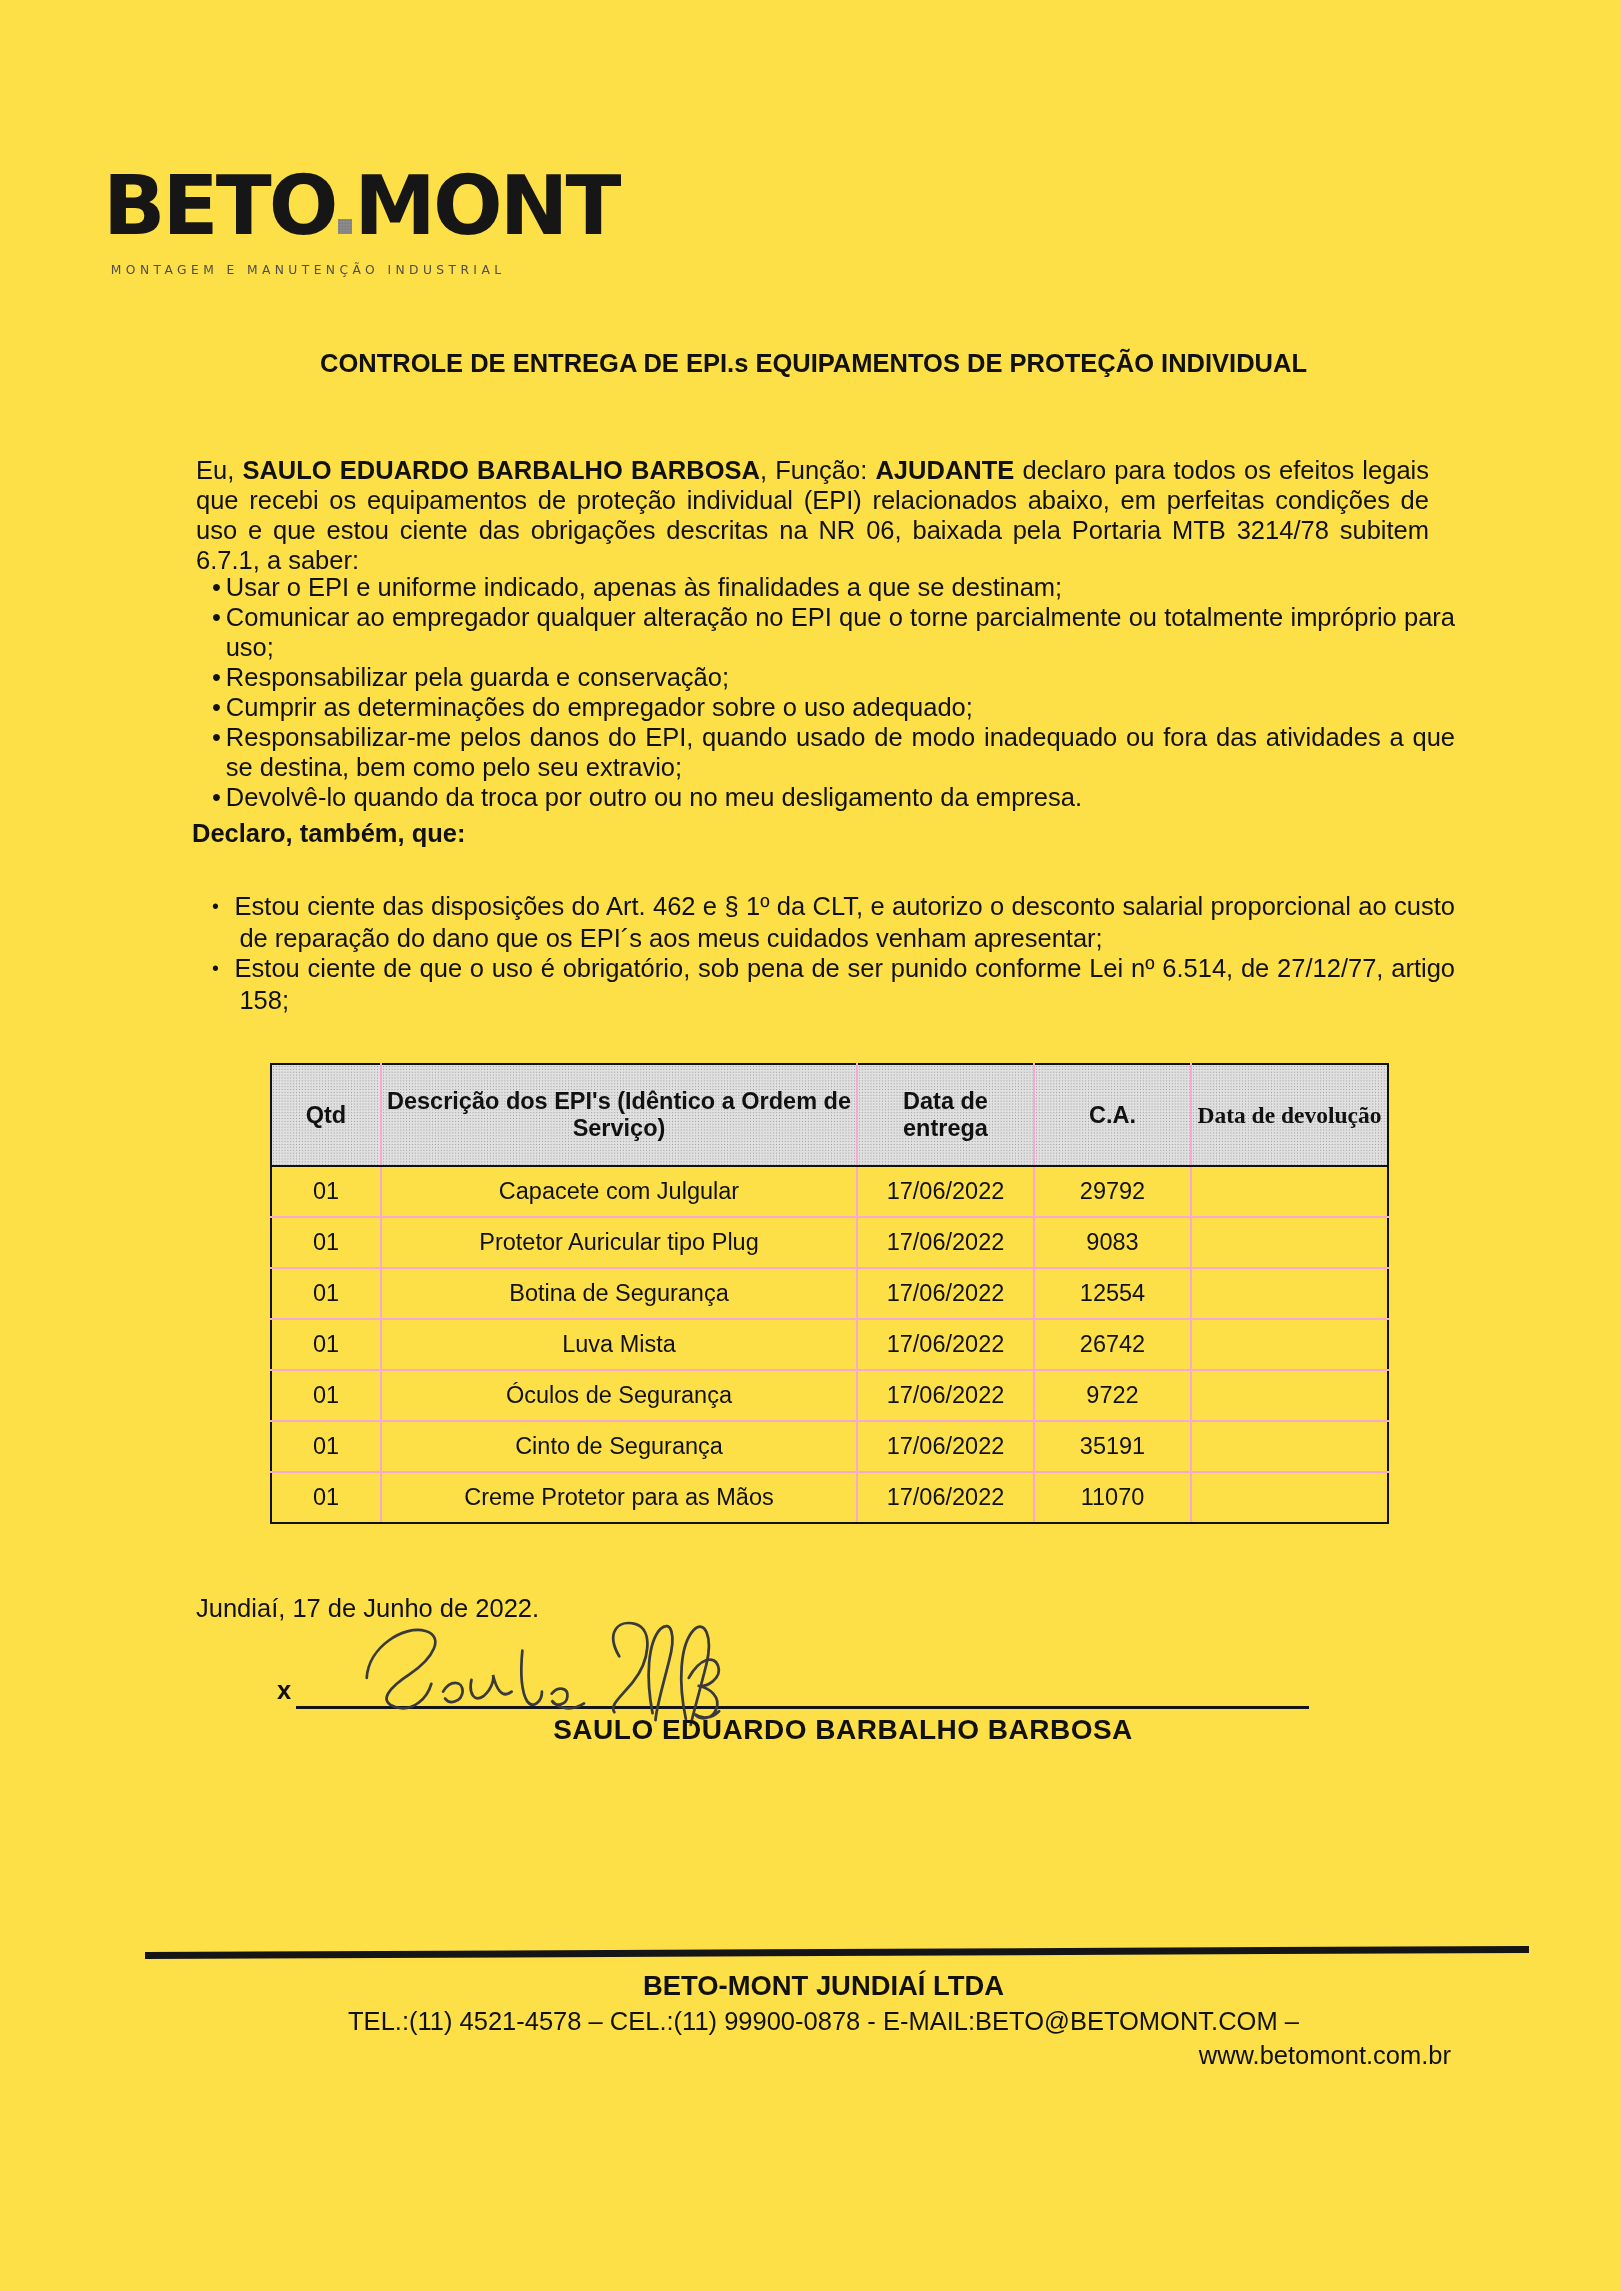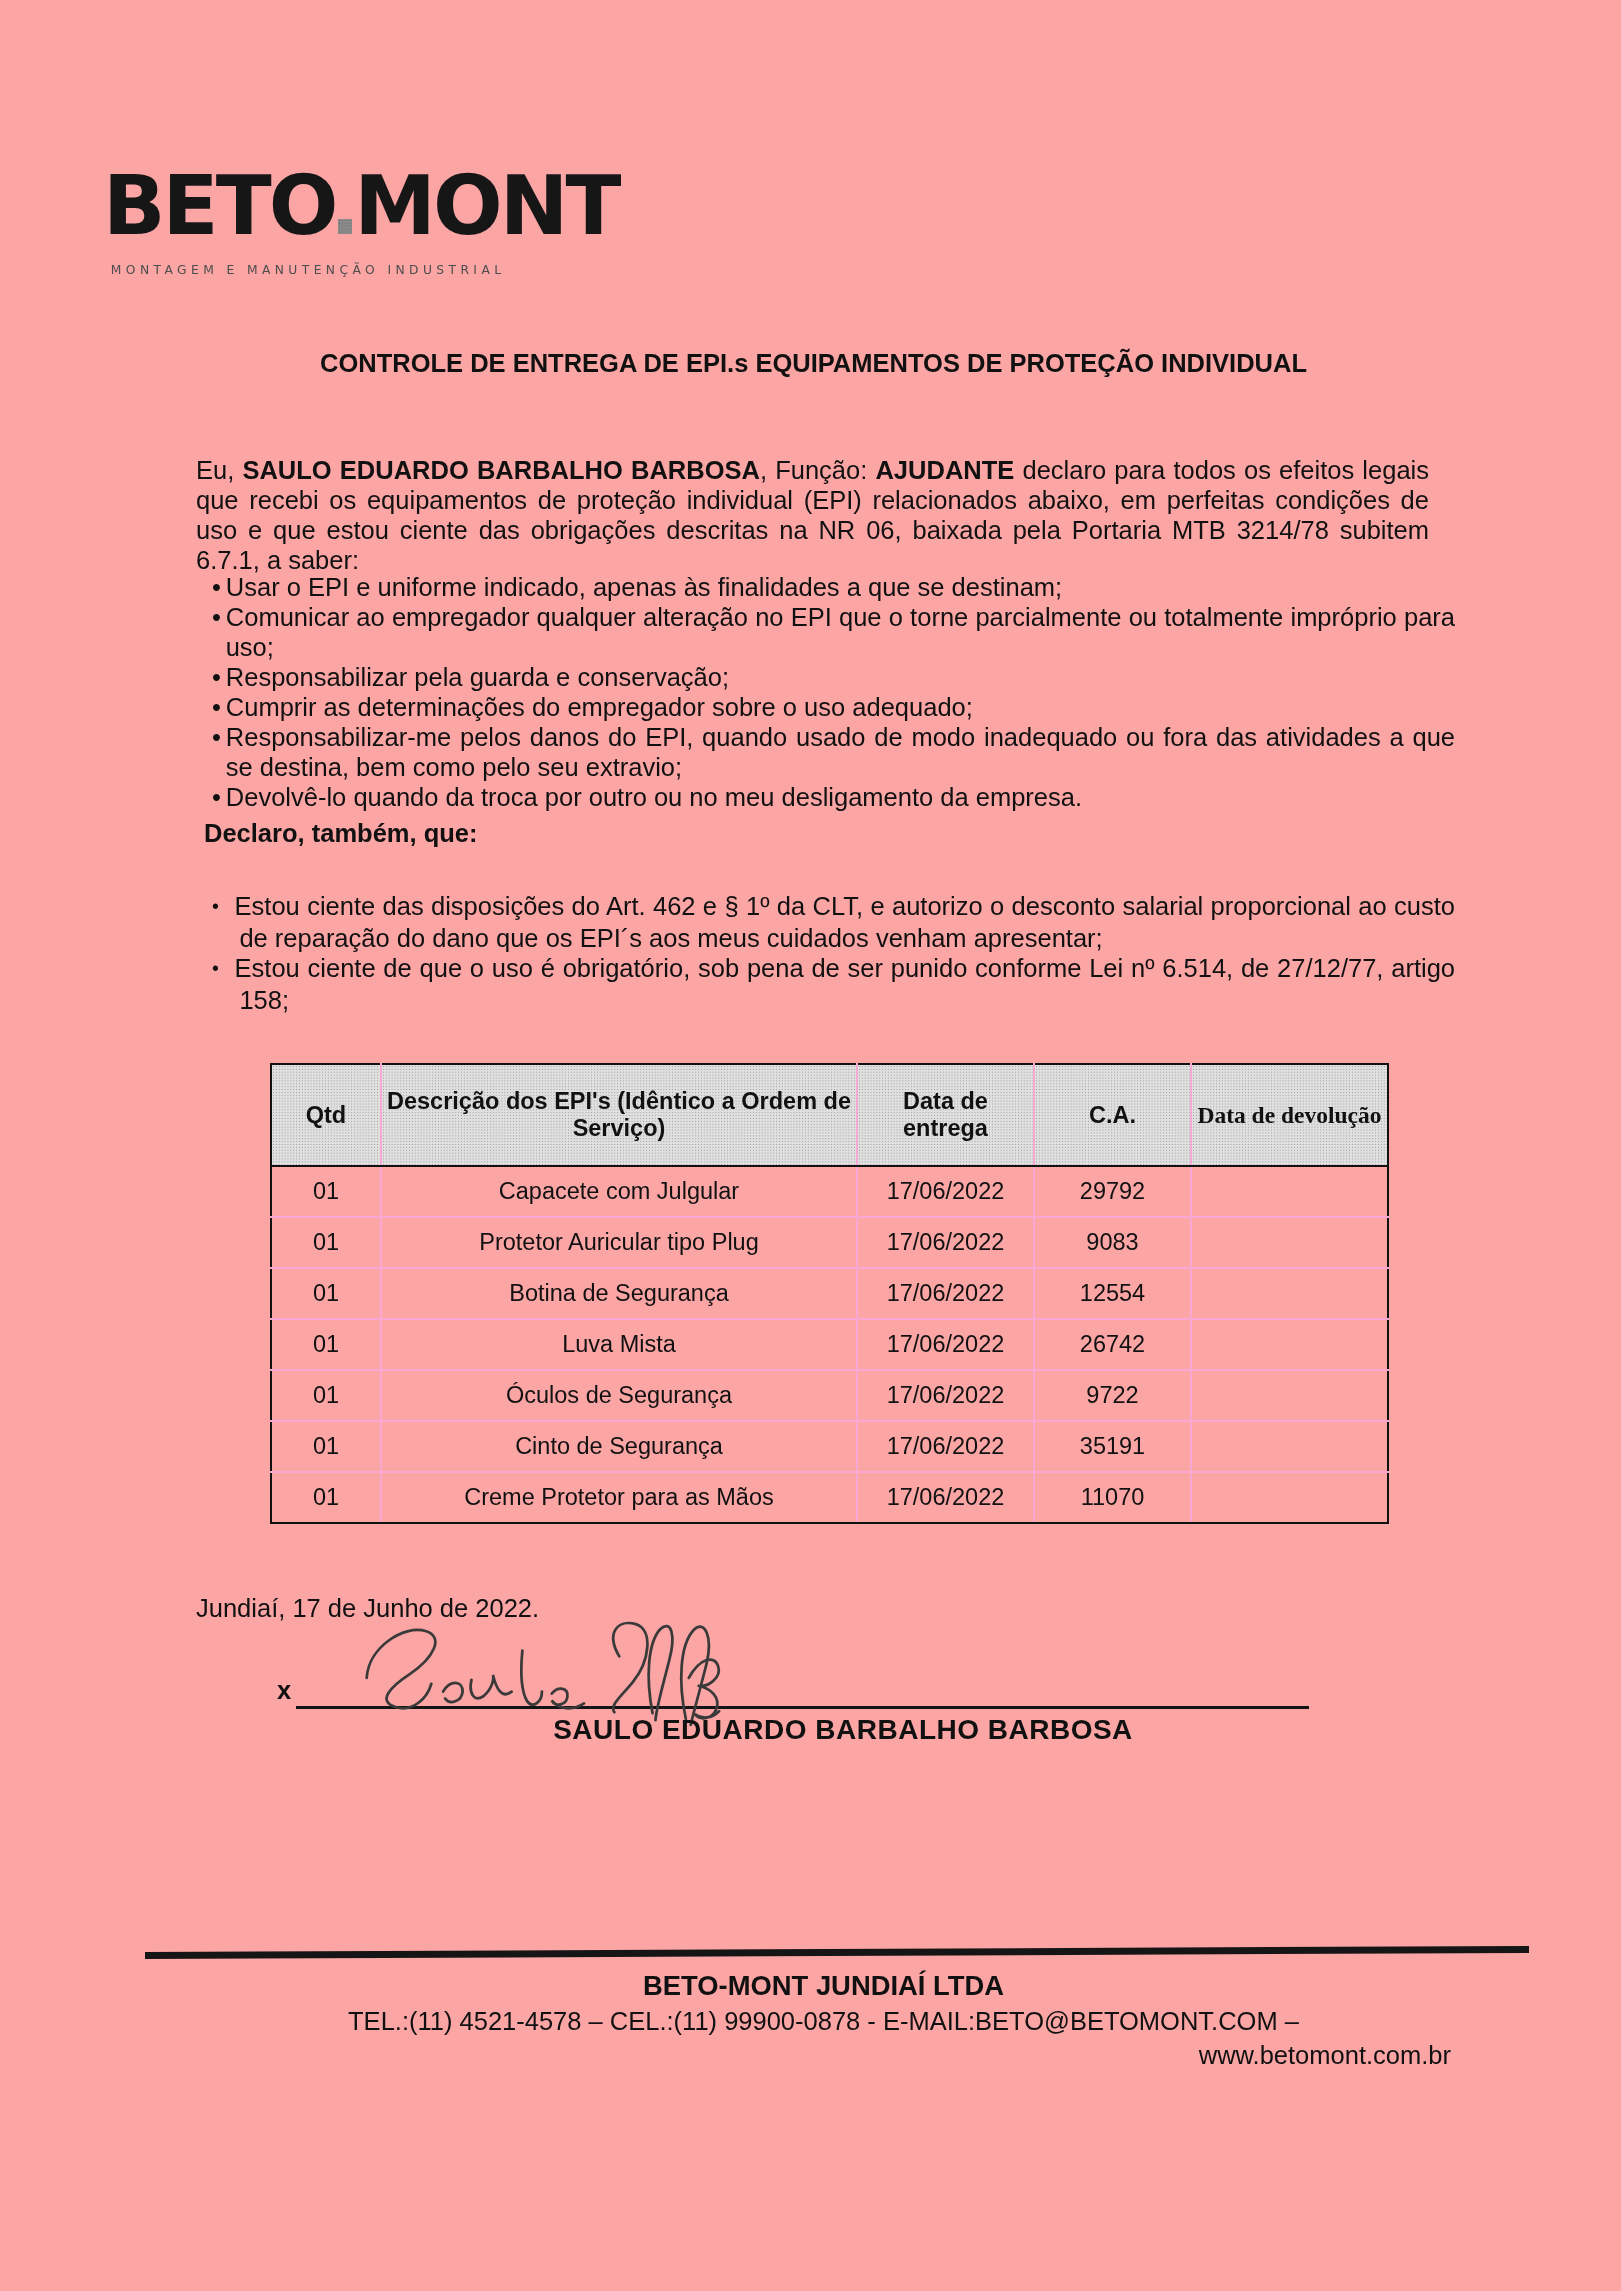--- a/index.html
+++ b/index.html
@@ -1,20 +1,20 @@
 <!DOCTYPE html>
 <html><head>
 <meta charset="utf-8">
 <style>
   html,body{margin:0;padding:0;background:#e8e8e8;}
   .page{
     position:relative;
     width:1621px;height:2292px;
     margin:0 auto;
-    background:#fca5a5;
+    background:#fde047;
     font-family:"Liberation Sans",sans-serif;
     color:#111;
     overflow:hidden;
   }
   
   .logo{position:absolute;left:103px;top:165px;}
   .logo-brand{
     font-family:"DejaVu Sans",sans-serif;
     font-weight:700;font-size:82px;letter-spacing:-2.9px;
     color:#161616;line-height:1;white-space:nowrap;
@@ -43,21 +43,21 @@
   .intro b{font-weight:bold;}
   
   ul.doc-list{margin:16px;padding:0;list-style:none;}
   .list-obligations{
     position:absolute;left:196px;width:1243px;top:556px;
     font-size:25.5px;line-height:30px;text-align:justify;
   }
   .list-obligations li{padding-left:13.7px;text-indent:-13.7px;}
   .list-obligations li::before{content:"\2022";margin-right:4.9px;}
   .declaro-heading{
-    position:absolute;left:204px;top:819px;
+    position:absolute;left:192px;top:819px;
     font-size:25.5px;font-weight:bold;
   }
   .list-declarations{
     position:absolute;left:196px;width:1243px;top:875px;
     font-size:25.5px;line-height:30px;text-align:justify;
   }
   .list-declarations li{padding-left:27.4px;text-indent:-27.4px;}
   .list-declarations li::before{content:"\2022";font-size:19.6px;margin-right:15.7px;position:relative;top:-2px;}
   
   .epi-table{

